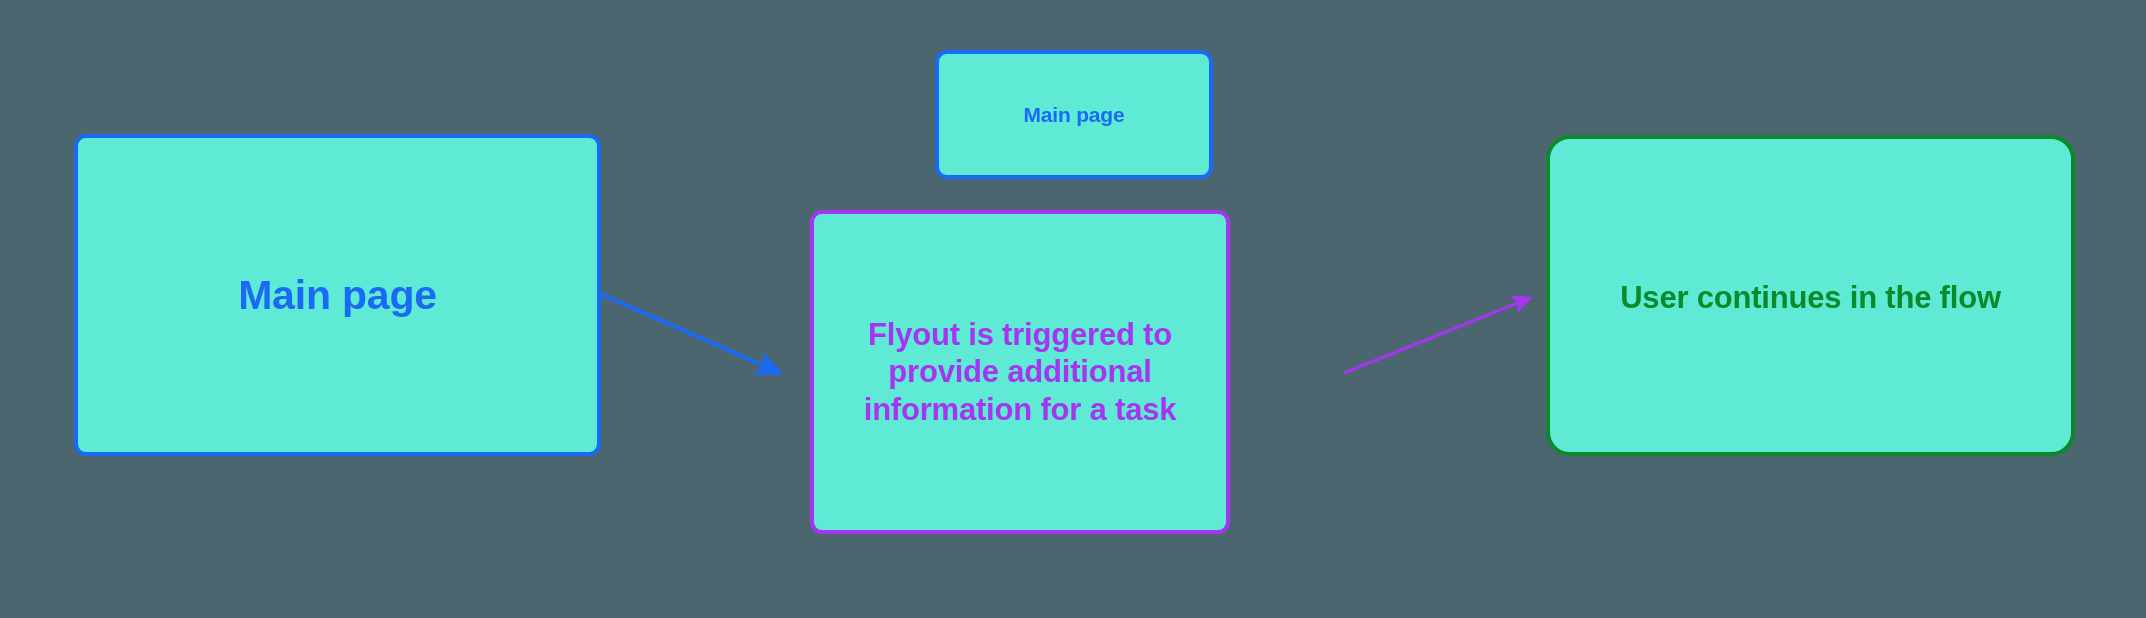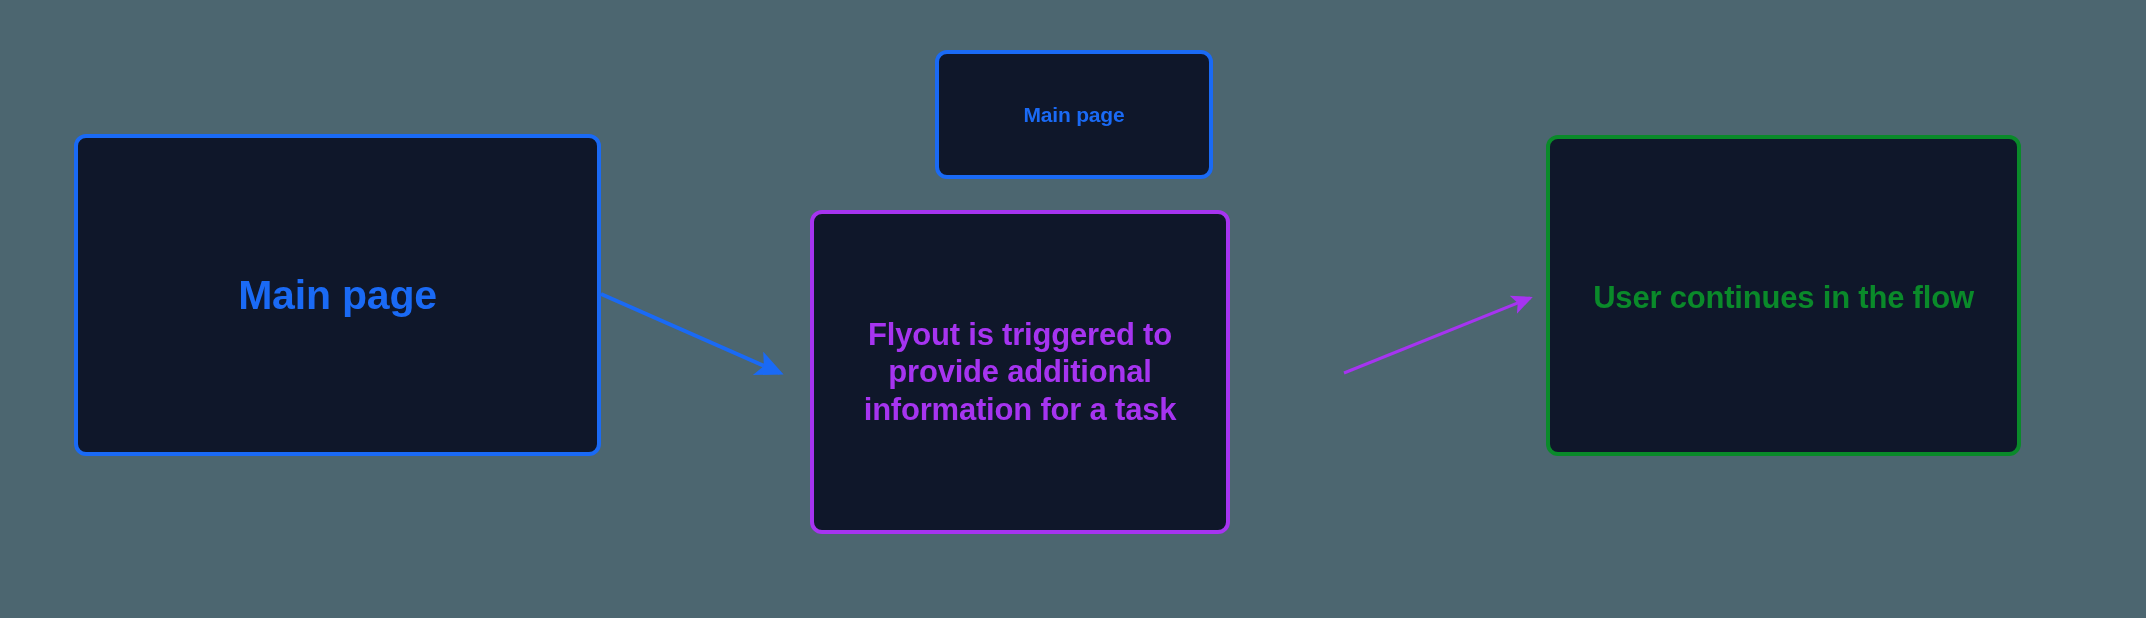--- a/index.html
+++ b/index.html
@@ -15,21 +15,21 @@
     overflow: hidden;
     font-family: "Liberation Sans", sans-serif;
   }
   .bg {
     position: absolute;
     inset: 0;
     background: #4c6670;
   }
   .node {
     position: absolute;
-    background: #0f172a;
+    background: #5eead4;
     border-style: solid;
     border-radius: 12px;
     box-sizing: border-box;
     display: flex;
     align-items: center;
     justify-content: center;
     text-align: center;
   }
   .node-label {
     font-weight: bold;
@@ -79,26 +79,27 @@
     color: #a634f0;
     font-size: 31px;
     line-height: 1.2;
     max-width: 400px;
   }
 
   
   #node-user-continues {
     left: 1546px;
     top: 135px;
-    width: 475px;
+    width: 529px;
     height: 321px;
     border-width: 4px;
     border-color: #0a8a2a;
     align-items: flex-start;
     padding-top: 140px;
+    border-radius: 24px;
   }
   #node-user-continues .node-label {
     color: #0a8a2a;
     font-size: 31px;
   }
 
   
   .connector {
     position: absolute;
     left: 0;

